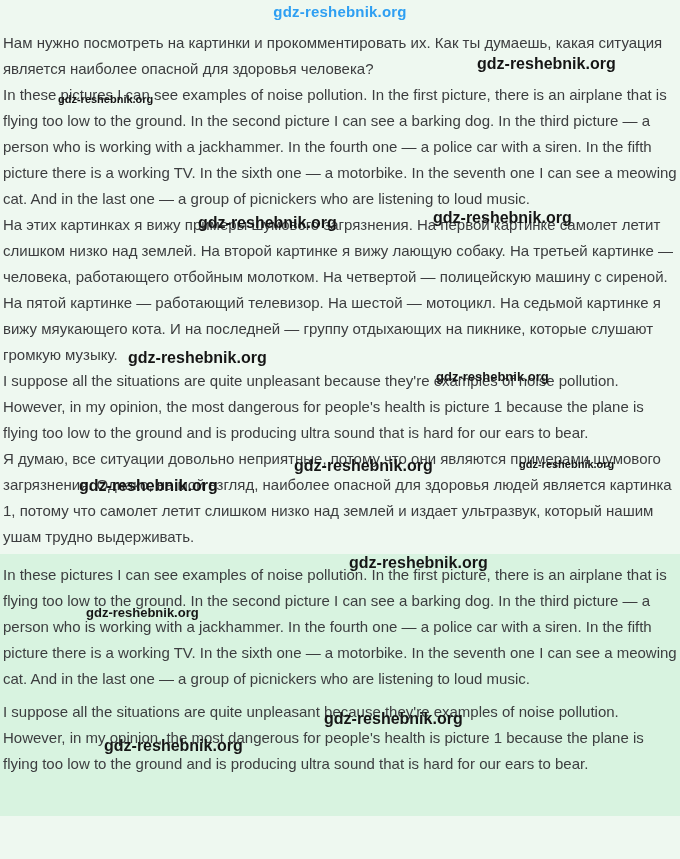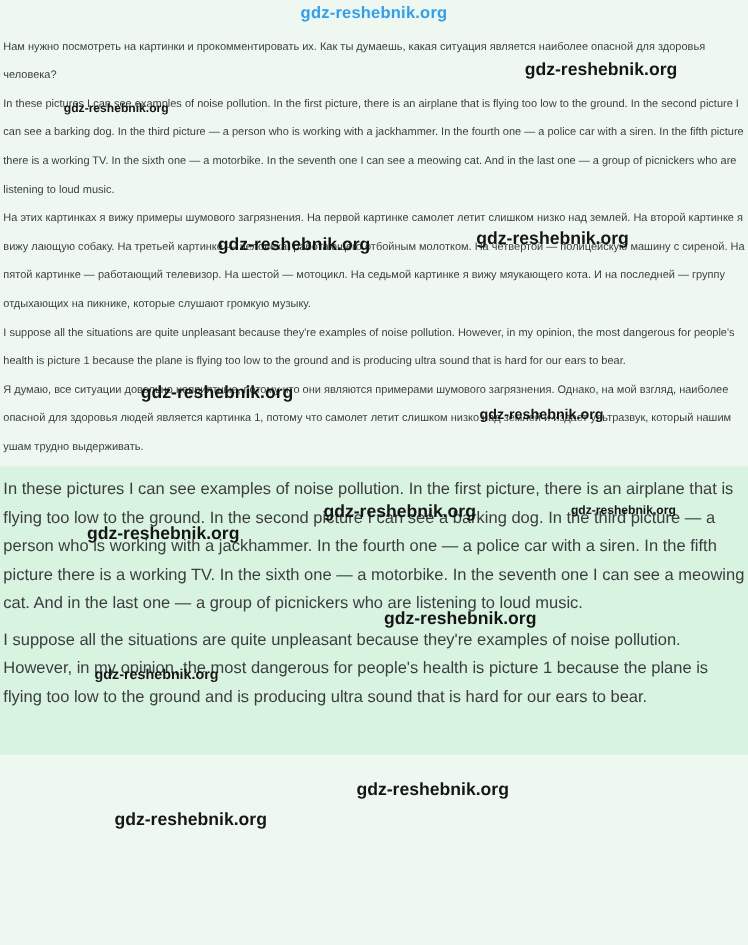--- a/index.html
+++ b/index.html
@@ -20,21 +20,21 @@
     height: 26px;
     width: 100%;
     text-align: center;
     font-size: 15px;
     font-weight: 700;
     color: #2e9ff2;
     letter-spacing: 0.2px;
   }
   .content {
     padding: 4px 3px 0 3px;
-    font-size: 10px;
+    font-size: 15px;
     line-height: 26px;
     color: #3c3d3f;
   }
   .content p { margin: 0; }
   .highlight {
     margin-top: 4px;
     background: #d8f3e0;
     padding: 8px 3px 10px 3px;
     font-size: 15px;
     line-height: 26px;

